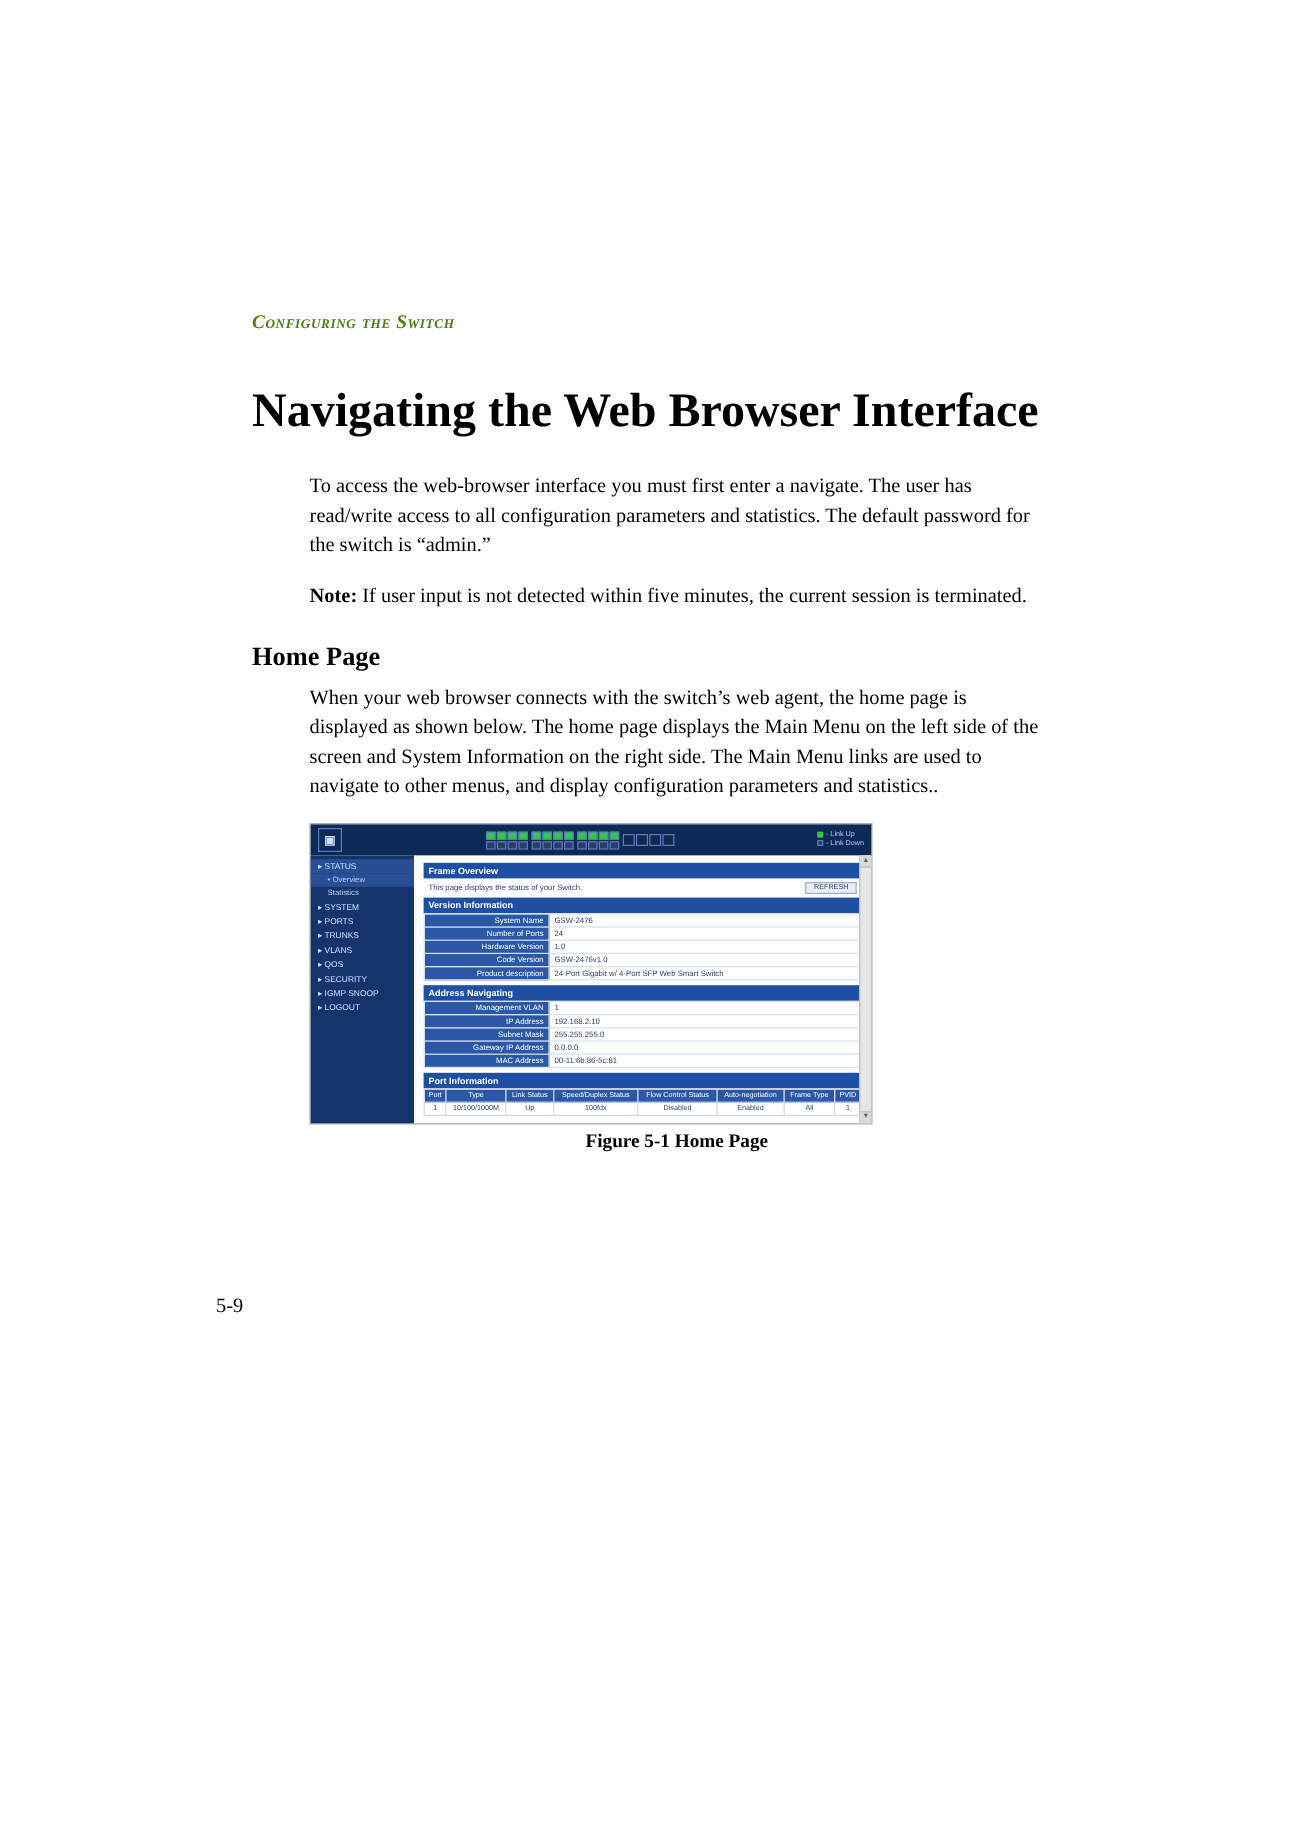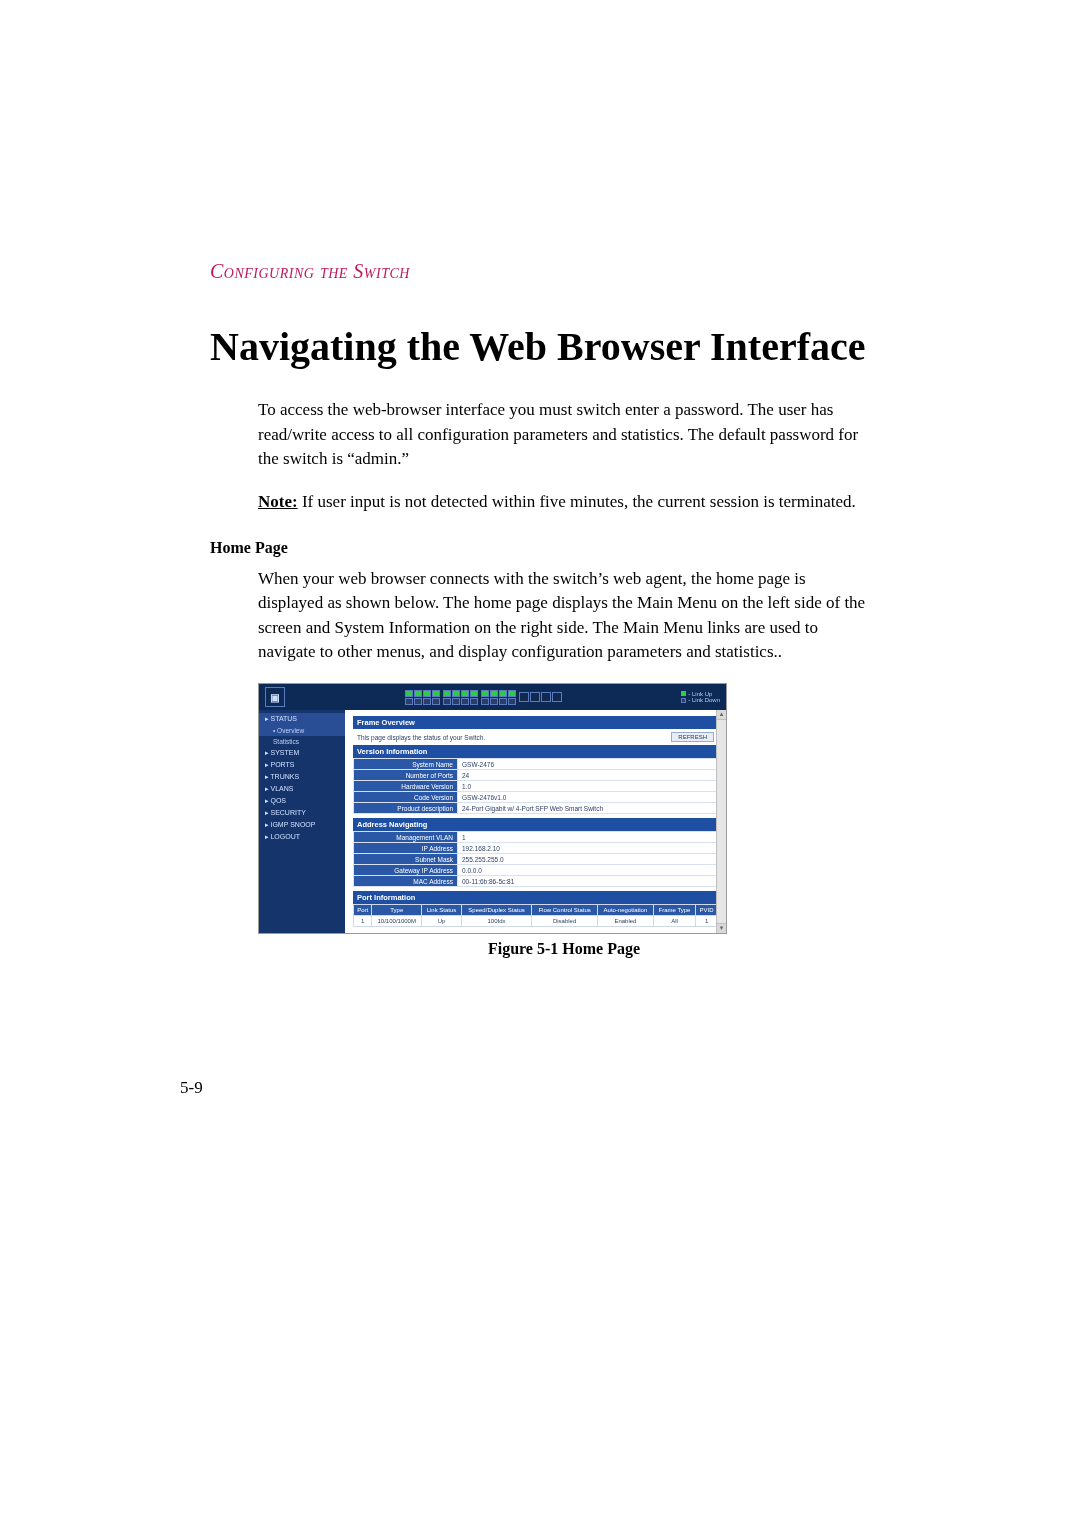--- a/index.html
+++ b/index.html
@@ -11,44 +11,44 @@
     width: 1080px;
     height: 1528px;
     position: relative;
   }
   .page {
     padding: 260px 210px 0 210px;
   }
   .running-head {
     font-variant: small-caps;
     font-style: italic;
-    font-size: 20px;
-    color: #be185d;
+    font-size: 16px;
+    color: #4d7c0f;
     margin-bottom: 40px;
     letter-spacing: 0.5px;
+    font-weight: bold;
   }
   h1.section-title {
     font-size: 40px;
     font-weight: bold;
     margin: 0 0 28px 0;
   }
   .body-block {
     padding-left: 48px;
     font-size: 17px;
     line-height: 1.45;
   }
   .para {
     margin: 0 0 18px 0;
   }
   .note-label {
     font-weight: bold;
-    text-decoration: underline;
   }
   h2.subhead {
-    font-size: 16px;
+    font-size: 22px;
     font-weight: bold;
     margin: 24px 0 10px 0;
   }
   
   .shot-wrap {
     margin-top: 14px;
     margin-left: 48px;
   }
   .shot {
     width: 467px;
@@ -177,21 +177,21 @@
 </head>
 <body>
 
 <div class="page">
 
   <div class="running-head">Configuring the Switch</div>
 
   <h1 class="section-title">Navigating the Web Browser Interface</h1>
 
   <div class="body-block">
-    <p class="para">To access the web-browser interface you must switch enter a password. The user has read/write access to all configuration parameters and statistics. The default password for the switch is “admin.”</p>
+    <p class="para">To access the web-browser interface you must first enter a navigate. The user has read/write access to all configuration parameters and statistics. The default password for the switch is “admin.”</p>
 
     <p class="para">
       <span class="note-label">Note:</span><span>  If user input is not detected within five minutes, the current session is terminated.</span>
     </p>
   </div>
 
   <h2 class="subhead">Home Page</h2>
 
   <div class="body-block">
     <p class="para">When your web browser connects with the switch’s web agent, the home page is displayed as shown below. The home page displays the Main Menu on the left side of the screen and System Information on the right side. The Main Menu links are used to navigate to other menus, and display configuration parameters and statistics..</p>

